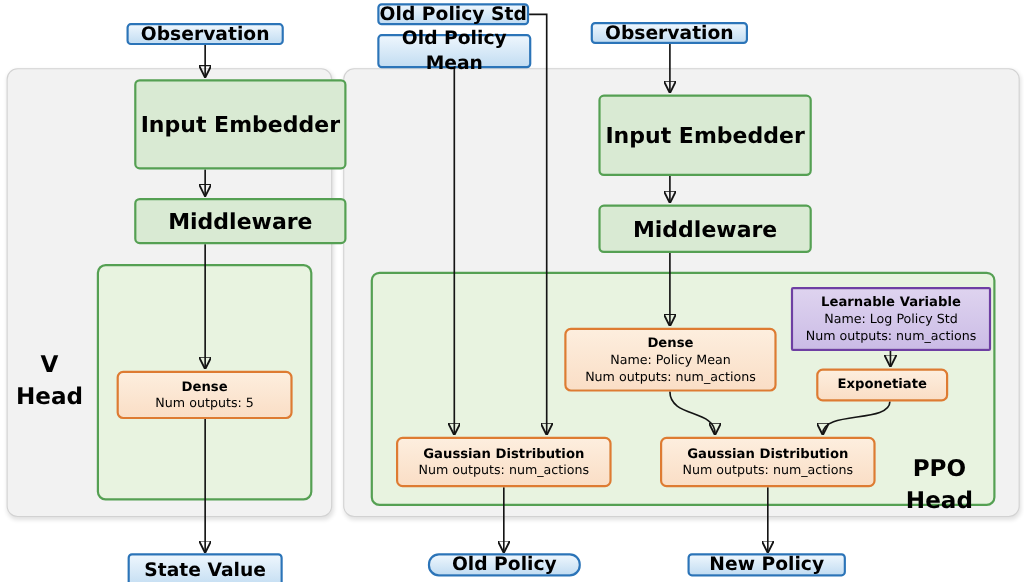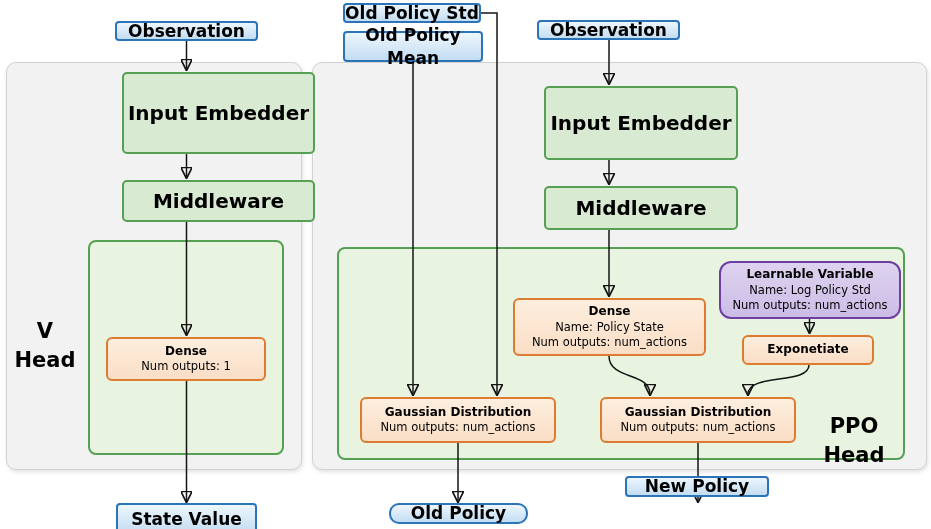--- a/index.html
+++ b/index.html
@@ -28,21 +28,21 @@
   .gbox {
     background:#d9ead3; border:2px solid #55a053; border-radius:5px; font-weight:700;
   }
   .gbox.big { font-size:20px;margin-left:32px; }
   .orange {
     background:linear-gradient(180deg,#fdeede 0%,#fadec6 100%);
     border:2px solid #de7b32; border-radius:6px; font-size:11.5px;align-items:center;
   }
   .purple {
     background:linear-gradient(180deg,#ded3ef 0%,#cbbce6 100%);
-    border:2px solid #6e3fa3; border-radius:12px; font-size:11.5px;
+    border:2px solid #6e3fa3; border-radius:2px; font-size:11.5px;
   }
   .t { font-weight:700; font-size:12px; }
   .big-label {
     position:absolute; font-weight:700; font-size:21px; text-align:center; line-height:1.4;
   }
   svg.arrows { position:absolute; left:0; top:0; pointer-events:none; }
   svg.arrows path { stroke:#141414; stroke-width:1.5; fill:none; }
 </style>
 </head>
 <body>
@@ -86,21 +86,21 @@
   <div class="node gbox big" style="left:90px; top:72px; width:193px; height:82px;">
     <div>Input Embedder</div>
   </div>
 
   <div class="node gbox big" style="left:90px; top:180px; width:193px; height:42px;">
     <div>Middleware</div>
   </div>
 
   <div class="node orange" style="left:106px; top:337px; width:160px; height:44px;">
     <div class="t">Dense</div>
-    <div>Num outputs: 1</div>
+    <div>Num outputs: 5</div>
   </div>
 
   <div class="big-label" style="left:6px; top:317px; width:78px;">
     <div>V</div>
     <div>Head</div>
   </div>
 
   <div class="node blue" style="left:116px; top:503px; width:141px; height:32px;">
     <div>State Value</div>
   </div>
@@ -120,31 +120,31 @@
   <div class="node gbox big" style="left:512px; top:86px; width:194px; height:74px;">
     <div>Input Embedder</div>
   </div>
 
   <div class="node gbox big" style="left:512px; top:186px; width:194px; height:44px;">
     <div>Middleware</div>
   </div>
 
   <div class="node orange" style="left:513px; top:298px; width:193px; height:58px;">
     <div class="t">Dense</div>
-    <div>Name: Policy State</div>
+    <div>Name: Policy Mean</div>
     <div>Num outputs: num_actions</div>
   </div>
 
   <div class="node purple" style="left:719px; top:261px; width:182px; height:58px;">
     <div class="t">Learnable Variable</div>
     <div>Name: Log Policy Std</div>
     <div>Num outputs: num_actions</div>
   </div>
 
-  <div class="node orange" style="left:742px; top:335px; width:132px; height:30px;">
+  <div class="node orange" style="left:742px; top:335px; width:120px; height:30px;">
     <div class="t">Exponetiate</div>
   </div>
 
   <div class="node orange" style="left:360px; top:397px; width:196px; height:46px;">
     <div class="t">Gaussian Distribution</div>
     <div>Num outputs: num_actions</div>
   </div>
 
   <div class="node orange" style="left:600px; top:397px; width:196px; height:46px;">
     <div class="t">Gaussian Distribution</div>
@@ -153,17 +153,17 @@
 
   <div class="big-label" style="left:806px; top:412px; width:96px;">
     <div>PPO</div>
     <div>Head</div>
   </div>
 
   <div class="node blue" style="left:389px; top:503px; width:139px; height:21px;border-radius:10px;">
     <div>Old Policy</div>
   </div>
 
-  <div class="node blue" style="left:625px; top:476px; width:144px; height:21px;">
+  <div class="node blue" style="left:625px; top:503px; width:144px; height:21px;">
     <div>New Policy</div>
   </div>
 
 </div>
 
 </body></html>

